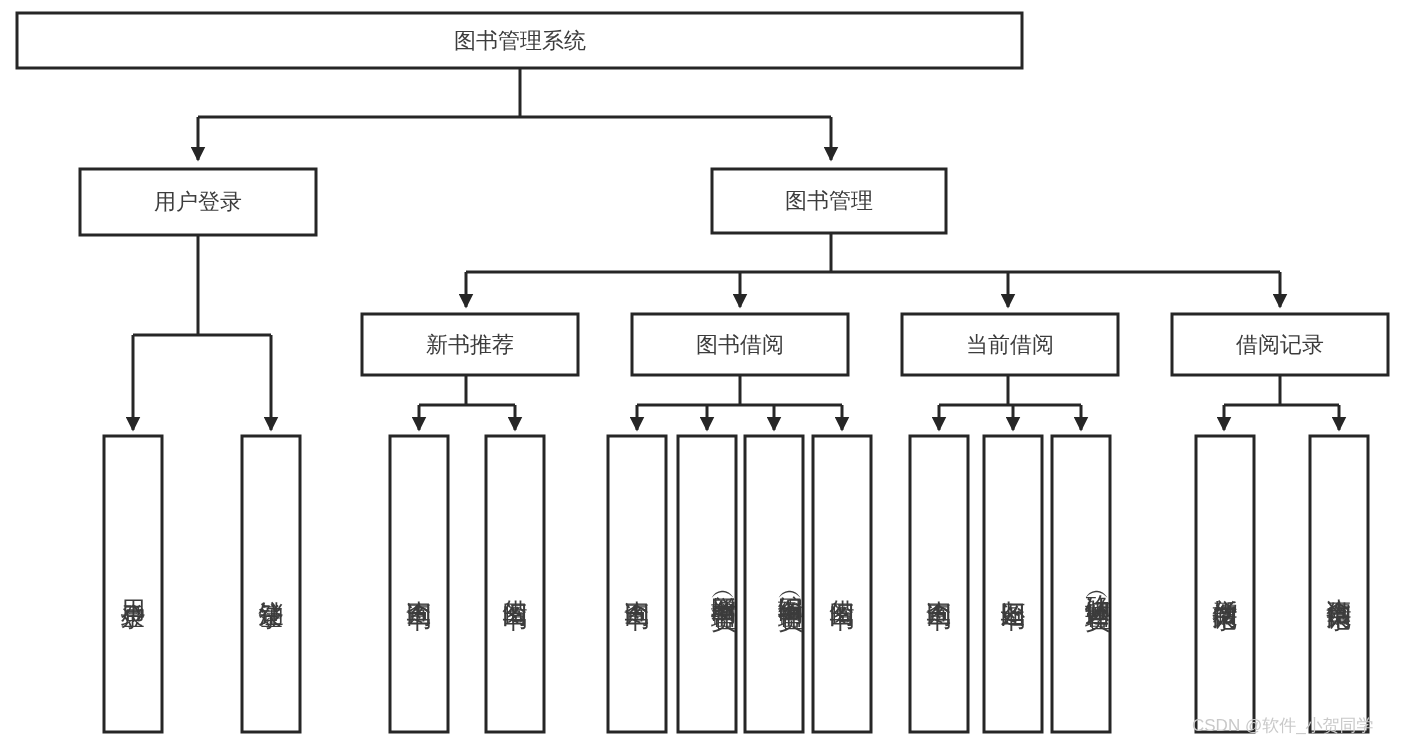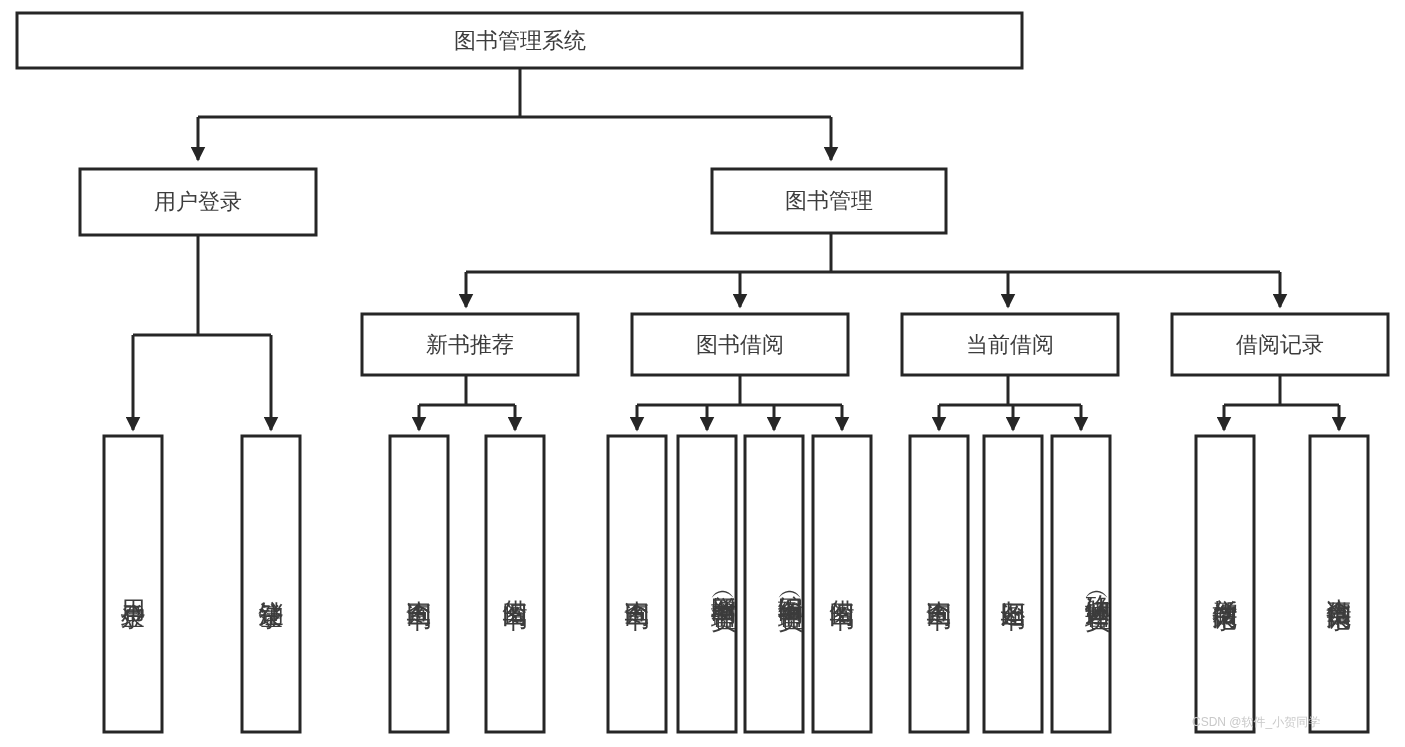--- a/index.html
+++ b/index.html
@@ -7,21 +7,21 @@
   #stage{position:relative;width:1405px;height:747px;background:#ffffff;overflow:hidden;}
   #diagram{position:absolute;left:0;top:0;width:1405px;height:747px;}
   .node-box{fill:#ffffff;stroke:#262626;stroke-width:3;}
   .edge{stroke:#262626;stroke-width:3;fill:none;}
   .node-label{fill:#3c3c3c;font-family:"Liberation Sans","DejaVu Sans",sans-serif;font-size:22px;}
   .node-label-h{text-anchor:middle;dominant-baseline:middle;}
   .vtext{position:absolute;writing-mode:vertical-rl;text-orientation:upright;
          font-family:"Liberation Sans","DejaVu Sans",sans-serif;font-size:25px;color:#3c3c3c;
          letter-spacing:2px;line-height:1;display:flex;align-items:center;justify-content:center;
          white-space:nowrap;}
-  .watermark{position:absolute;color:#c9c9c9;font-size:12px;
+  .watermark{position:absolute;color:#c9c9c9;font-size:17px;
              font-family:"Liberation Sans","DejaVu Sans",sans-serif;white-space:nowrap;}
 </style>
 </head>
 <body>
 
 <div id="stage">
 
   <svg id="diagram" viewBox="0 0 1405 747">
     <defs>
       <marker id="arrow" viewBox="0 0 10 10" refX="9" refY="5" markerWidth="5" markerHeight="5" orient="auto-start-reverse">

